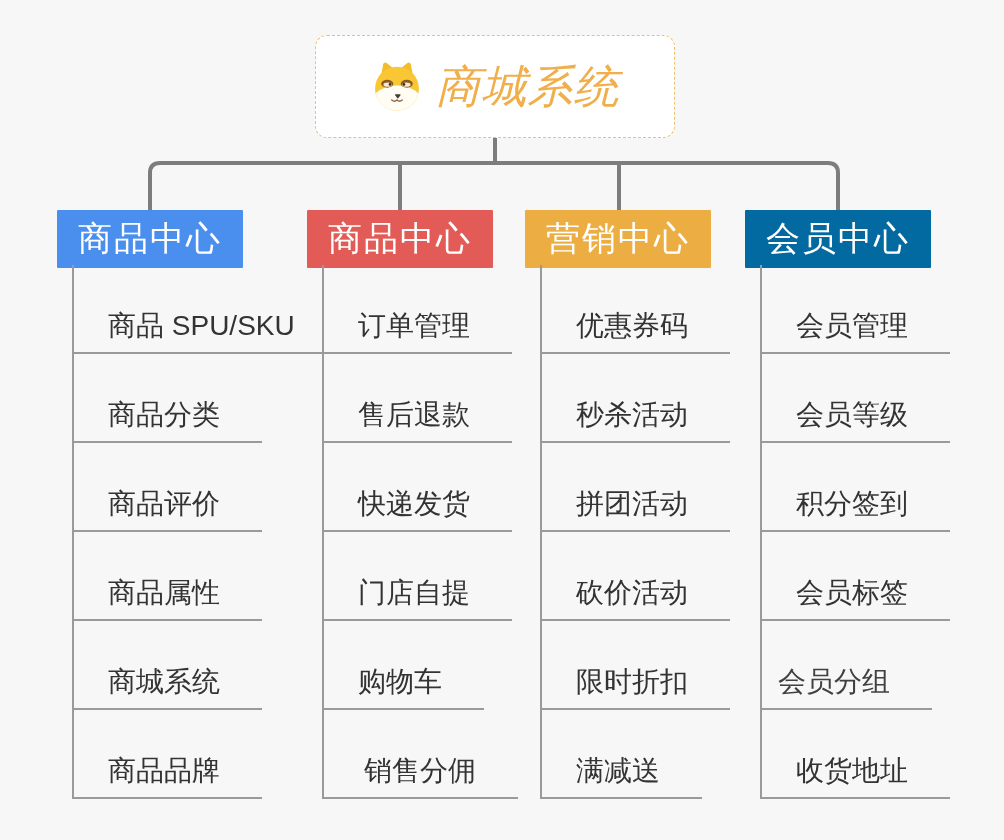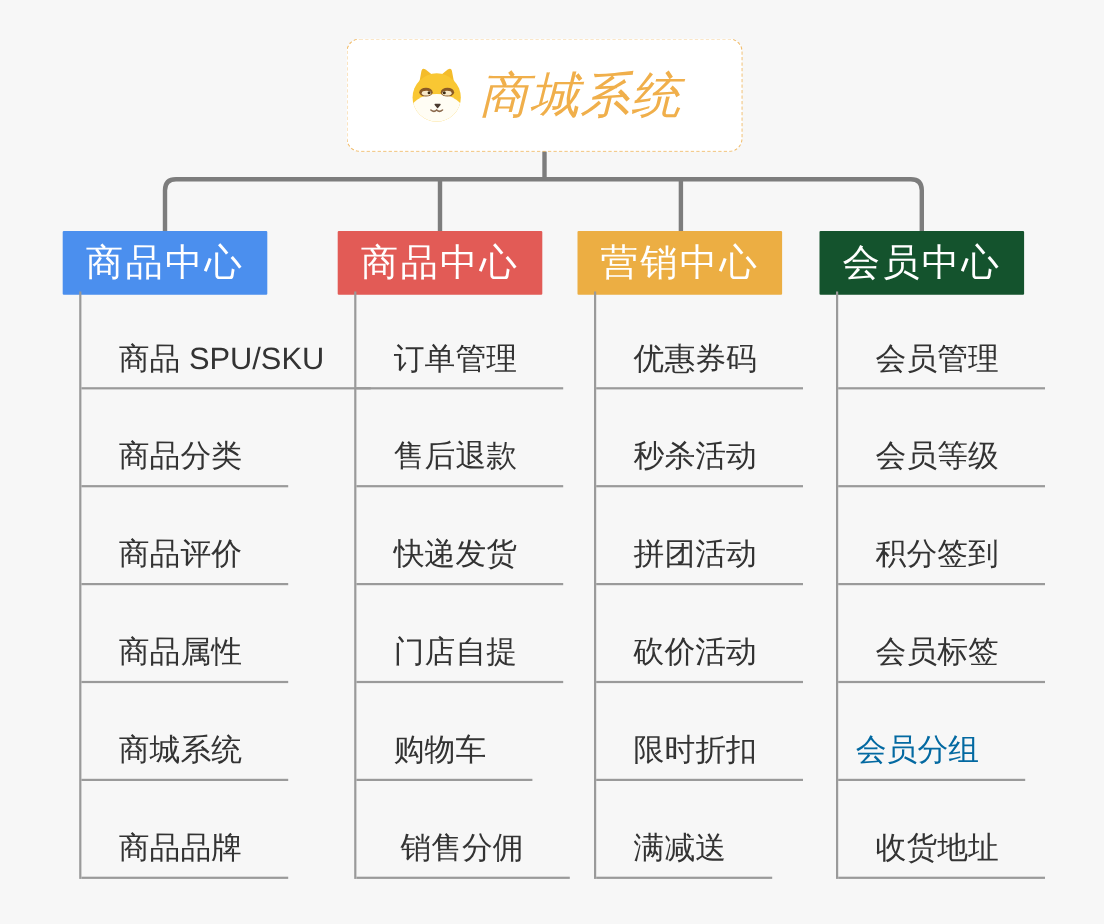--- a/index.html
+++ b/index.html
@@ -153,36 +153,36 @@
         <div class="leaf-item">
           <span class="leaf-label" style="color: rgb(51, 51, 51); border-bottom-color: rgb(154, 154, 154);">砍价活动</span>
         </div>
         <div class="leaf-item">
           <span class="leaf-label" style="color: rgb(51, 51, 51); border-bottom-color: rgb(154, 154, 154);">限时折扣</span>
         </div>
         <div class="leaf-item">
           <span class="leaf-label" style="color: rgb(51, 51, 51); border-bottom-color: rgb(154, 154, 154);">满减送</span>
         </div>
       </div>
-      <div class="branch-box" style="left: 745px; background: #14532d;">会员中心</div>
+      <div class="branch-box" style="left: 745px; background: #0369a1;">会员中心</div>
       <div class="column" style="left: 760px; border-left-color: rgb(154, 154, 154);">
         <div class="leaf-item">
           <span class="leaf-label" style="color: rgb(51, 51, 51); border-bottom-color: rgb(154, 154, 154);">会员管理</span>
         </div>
         <div class="leaf-item">
           <span class="leaf-label" style="color: rgb(51, 51, 51); border-bottom-color: rgb(154, 154, 154);">会员等级</span>
         </div>
         <div class="leaf-item">
           <span class="leaf-label" style="color: rgb(51, 51, 51); border-bottom-color: rgb(154, 154, 154);">积分签到</span>
         </div>
         <div class="leaf-item">
           <span class="leaf-label" style="color: rgb(51, 51, 51); border-bottom-color: rgb(154, 154, 154);">会员标签</span>
         </div>
         <div class="leaf-item">
-          <span class="leaf-label" style="color: #0369a1; border-bottom-color: rgb(154, 154, 154); padding-left: 16px;">会员分组</span>
+          <span class="leaf-label" style="color: #404040; border-bottom-color: rgb(154, 154, 154); padding-left: 16px;">会员分组</span>
         </div>
         <div class="leaf-item">
           <span class="leaf-label" style="color: rgb(51, 51, 51); border-bottom-color: rgb(154, 154, 154);">收货地址</span>
         </div>
       </div>
     </div>
 
 </div>
 
 </body></html>

